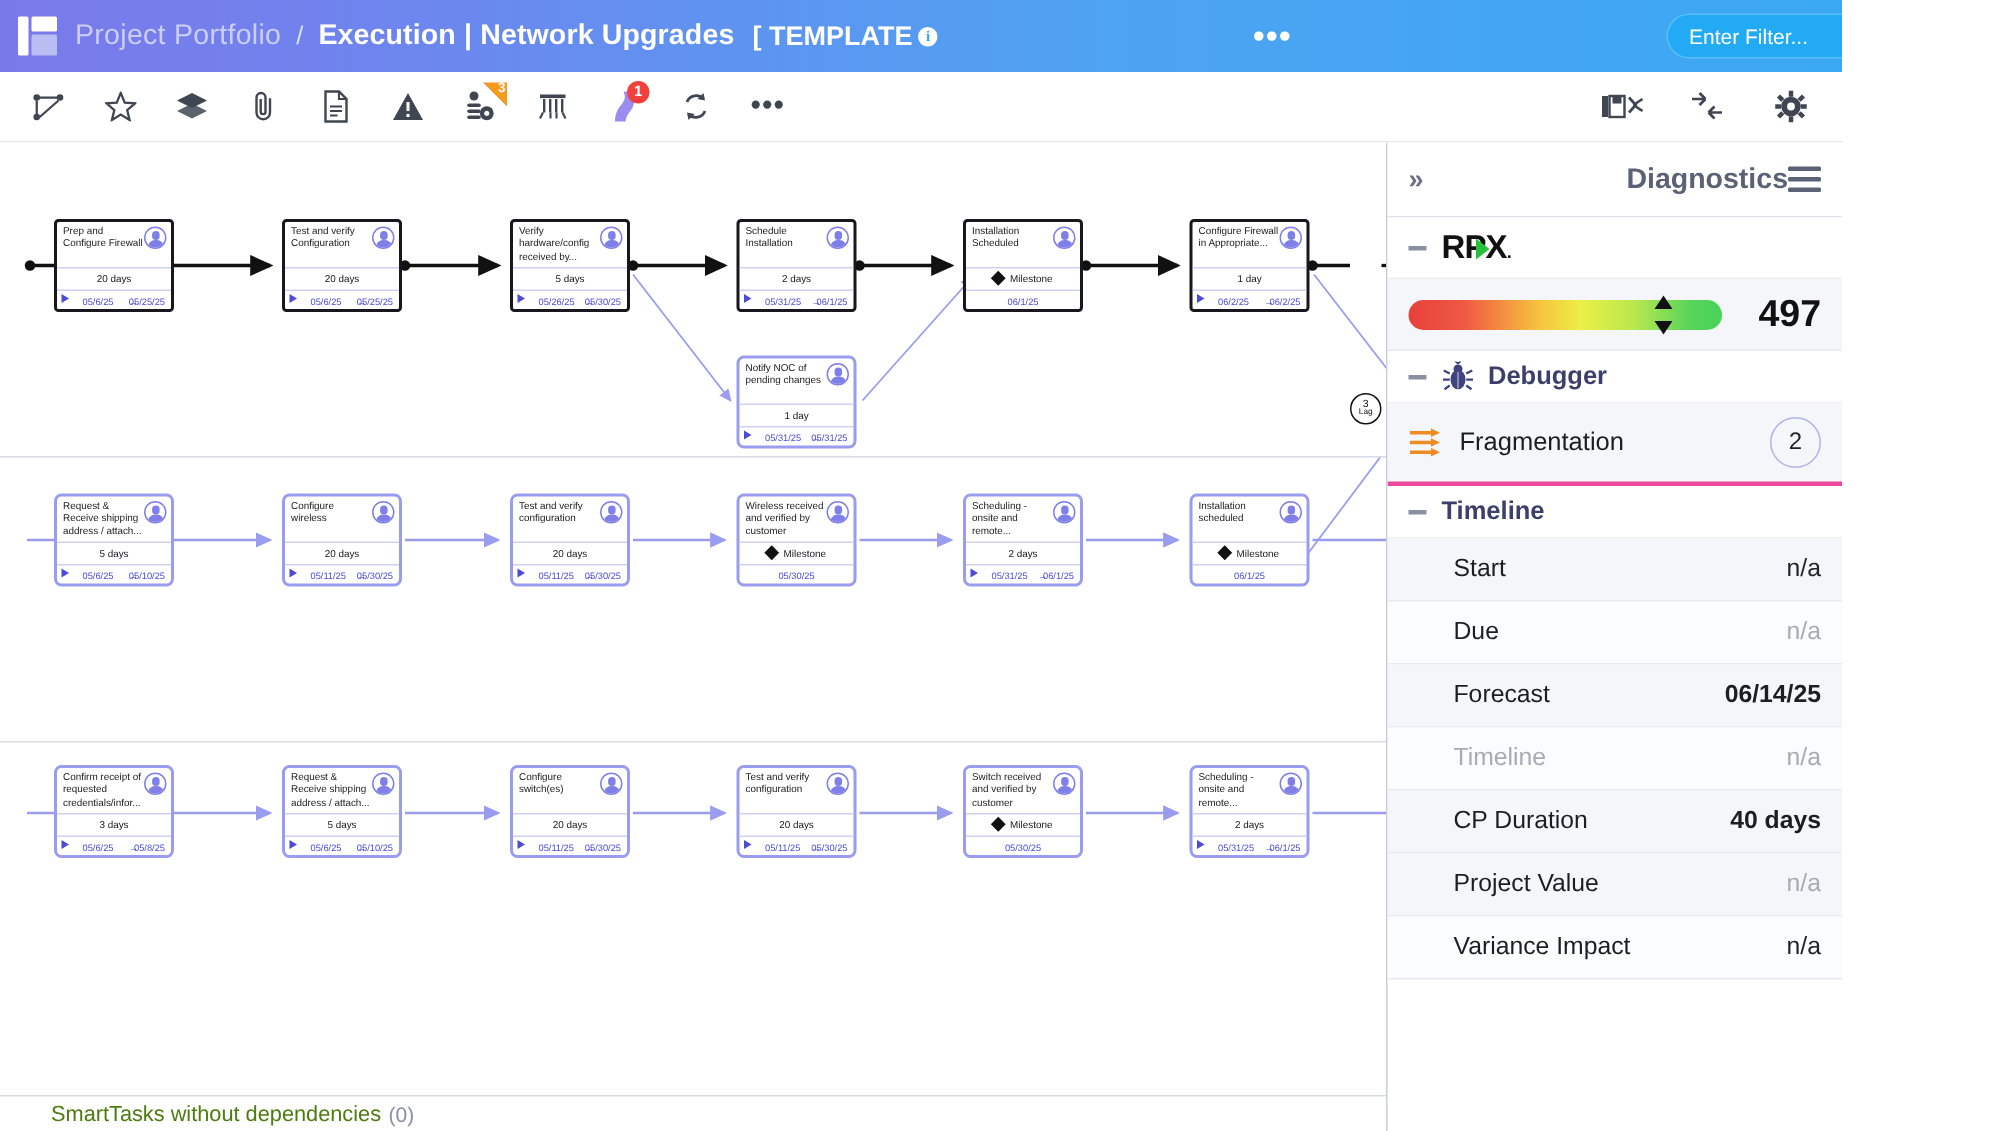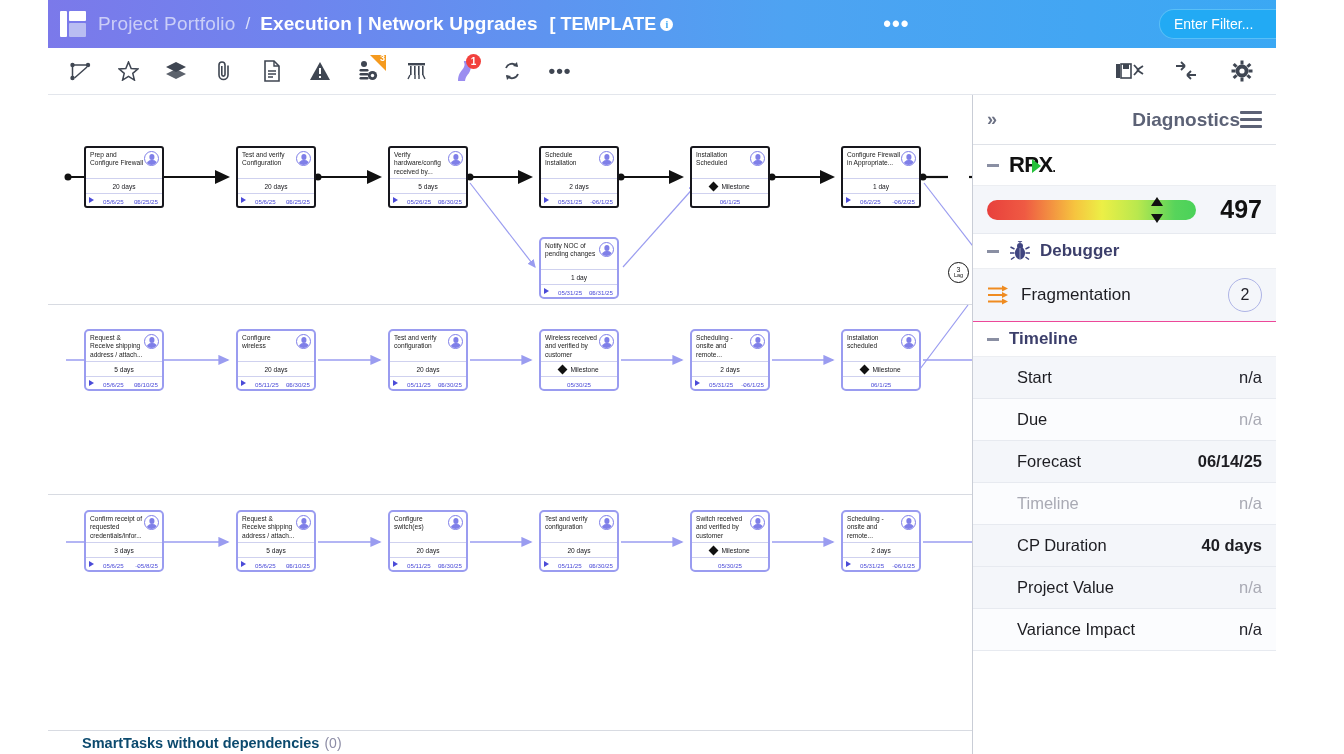--- a/index.html
+++ b/index.html
@@ -3,21 +3,21 @@
 <meta charset="utf-8">
 <style>
   * { box-sizing: border-box; }
   html, body {
     margin: 0; padding: 0;
     width: 1344px; height: 754px;
     overflow: hidden;
     font-family: "Liberation Sans", sans-serif;
     background: #ffffff;
   }
-  #app { position: relative; width: 1228px; height: 754px; overflow: hidden; margin-left: 48px; }
+  #app { position: relative; width: 1228px; height: 754px; overflow: hidden; }
 
   
   .topbar {
     position: absolute; left: 0; top: 0; width: 1344px; height: 48px;
     background: linear-gradient(to right, #7b79ea 0%, #6f84ee 18%, #4ea3f2 55%, #36a9f4 100%);
     display: flex; align-items: center; padding: 0 12px;
   }
   .app-logo { width: 26px; height: 26px; margin-right: 12px; position: relative; flex: 0 0 auto; }
   .app-logo .bar {
     position: absolute; left: 0; top: 0; width: 7px; height: 26px; background: #ffffff; border-radius: 1px;
@@ -135,21 +135,21 @@
   .lag i { display: block; font-size: 5.5px; font-style: normal; }
 
   svg.edges { position: absolute; left: 0; top: 0; width: 1344px; height: 635px; z-index: 1; }
 
   
   .bottombar {
     position: absolute; left: 0; top: 730px; width: 1344px; height: 24px;
     background: #fff; border-top: 1px solid #d8dbe2;
     display: flex; align-items: center; padding-left: 34px;
   }
-  .bb-title { color: #0c4a6e; font-size: 14.5px; font-weight: bold; }
+  .bb-title { color: #4d7c0f; font-size: 14.5px; font-weight: normal; }
   .bb-count { color: #8d8da6; font-size: 14px; margin-left: 5px; }
 
   
   .diag {
     position: absolute; right: 0; top: 95px; width: 304px; height: 659px;
     background: #fff; border-left: 1px solid #c9cdd6; z-index: 40; overflow: hidden;
   }
   .diag-head {
     height: 50px; display: flex; align-items: center; padding: 0 14px;
     border-bottom: 1px solid #dfe2e8; background: #fff;
@@ -193,21 +193,21 @@
   .gauge .needle2 {
     position: absolute; left: 78.5%; bottom: -3px; width: 0; height: 0;
     border-left: 6px solid transparent; border-right: 6px solid transparent; border-top: 9px solid #111;
   }
   .gauge-val { font-size: 25px; font-weight: bold; color: #111; min-width: 56px; text-align: right; }
 
   .bug-icon { width: 22px; height: 20px; margin-right: 9px; }
 
   .frag-row {
     display: flex; align-items: center; padding: 9px 14px; background: #f4f6fa;
-    border-bottom: 1px solid #ec4899;
+    border-bottom: 3px solid #ec4899;
   }
   .frag-icon { width: 26px; height: 20px; margin-right: 8px; }
   .frag-label { flex: 1 1 auto; font-size: 17px; color: #1d1d22; }
   .frag-badge {
     width: 34px; height: 34px; border-radius: 50%; border: 1.5px solid #aeb4e6;
     display: flex; align-items: center; justify-content: center; font-size: 16px; color: #23232b;
   }
 
   .kv {
     display: flex; align-items: center; padding: 11px 14px 11px 44px;

